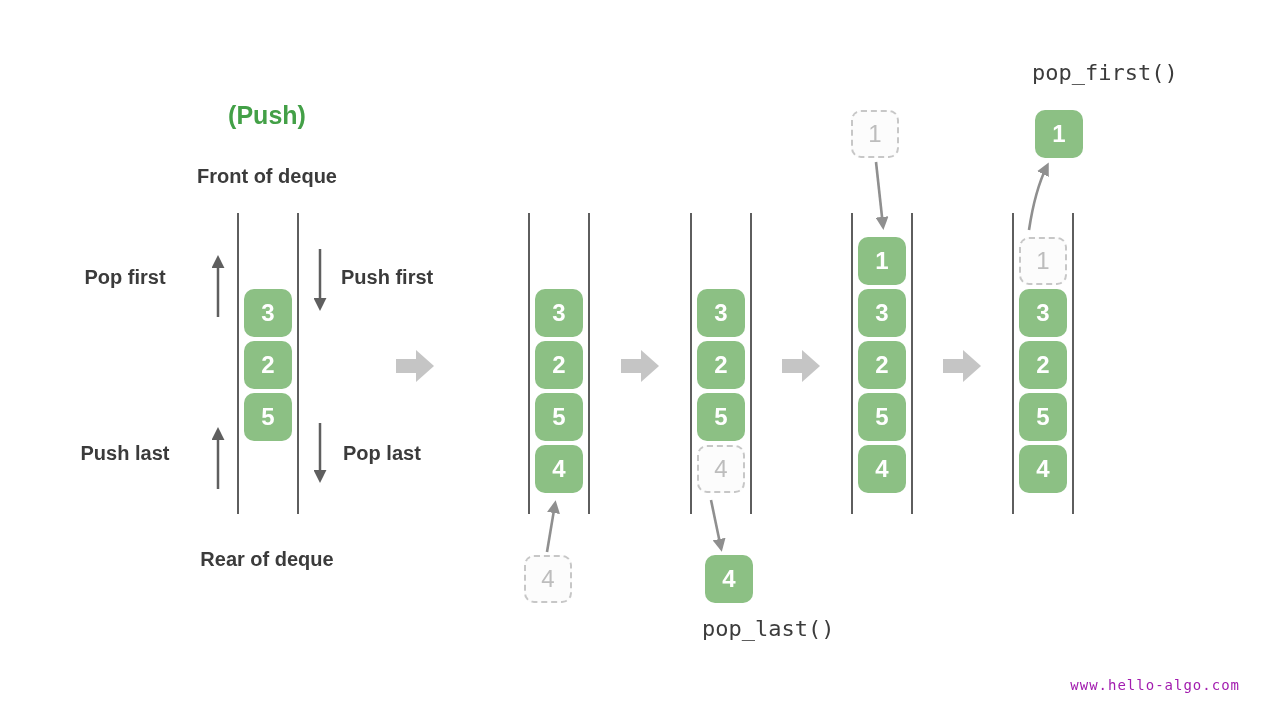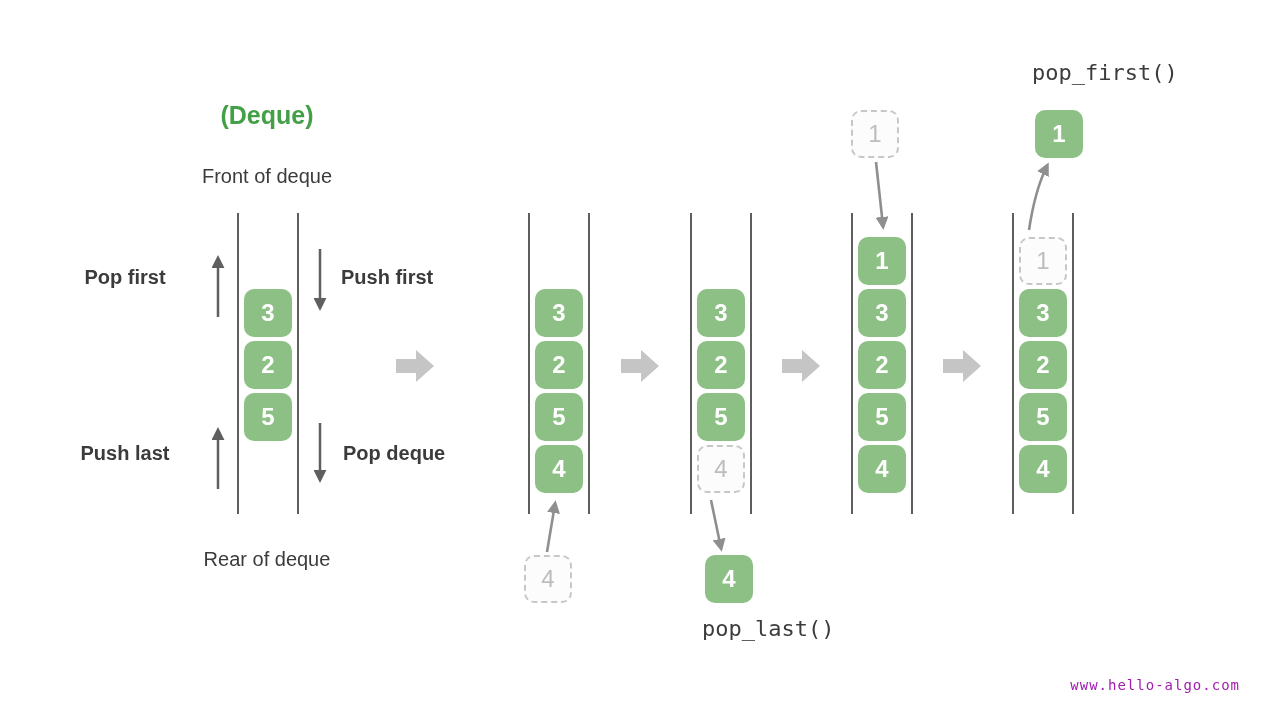--- a/index.html
+++ b/index.html
@@ -5,21 +5,21 @@
   html,body{margin:0;padding:0;background:#ffffff;}
   .canvas{
     position:relative;width:1280px;height:720px;background:#ffffff;
     font-family:"Liberation Sans","DejaVu Sans",sans-serif;overflow:hidden;
   }
   .abs{position:absolute;}
   .title-line{
     width:360px;text-align:center;font-weight:bold;font-size:25px;color:#43a047;
   }
   .big-label{
-    width:360px;text-align:center;font-weight:normal;font-size:20px;color:#3b3b3b;
+    width:360px;text-align:center;font-weight:bold;font-size:20px;color:#3b3b3b;
   }
   .side-label{
     width:140px;font-weight:bold;font-size:20px;color:#3b3b3b;white-space:nowrap;
   }
   .right-al{text-align:center;}
   .queue{position:absolute;width:62px;height:301px;top:213px;}
   .rail{position:absolute;top:0;width:2px;height:100%;background:#5e5e5e;}
   .rail.left{left:0;}
   .rail.right{right:0;}
   .cell{
@@ -40,29 +40,29 @@
     font-family:"DejaVu Sans Mono","Liberation Mono",monospace;
     font-size:14px;color:#a21caf;letter-spacing:1px;
   }
   svg{display:block;overflow:visible;}
 </style>
 </head>
 <body>
 
 <div class="canvas">
 
-  <div class="abs title-line" style="left:87px;top:101px;">(Deque)</div>
+  <div class="abs title-line" style="left:87px;top:101px;">(Push)</div>
 
   <div class="abs big-label" style="left:87px;top:165px;">Front of deque</div>
   <div class="abs big-label" style="left:87px;top:548px;">Rear of deque</div>
 
   <div class="abs side-label right-al" style="left:55px;top:266px;">Pop first</div>
   <div class="abs side-label" style="left:341px;top:266px;">Push first</div>
   <div class="abs side-label right-al" style="left:55px;top:442px;">Push last</div>
-  <div class="abs side-label" style="left:343px;top:442px;">Pop deque</div>
+  <div class="abs side-label" style="left:343px;top:442px;">Pop last</div>
 
   <svg class="abs" style="left:207px;top:247px;" width="22" height="72">
     <defs>
         <marker id="m1" viewBox="0 0 10 10" refX="7" refY="5" markerWidth="5.2" markerHeight="5.2" orient="auto-start-reverse">
           <path d="M0,0L10,5L0,10z" fill="#5f5f5f"></path>
         </marker>
       </defs>
     <line x1="11" y1="70" x2="11" y2="12" stroke="#5f5f5f" stroke-width="2.5" marker-end="url(#m1)"></line>
   </svg>
   <svg class="abs" style="left:309px;top:247px;" width="22" height="72">

